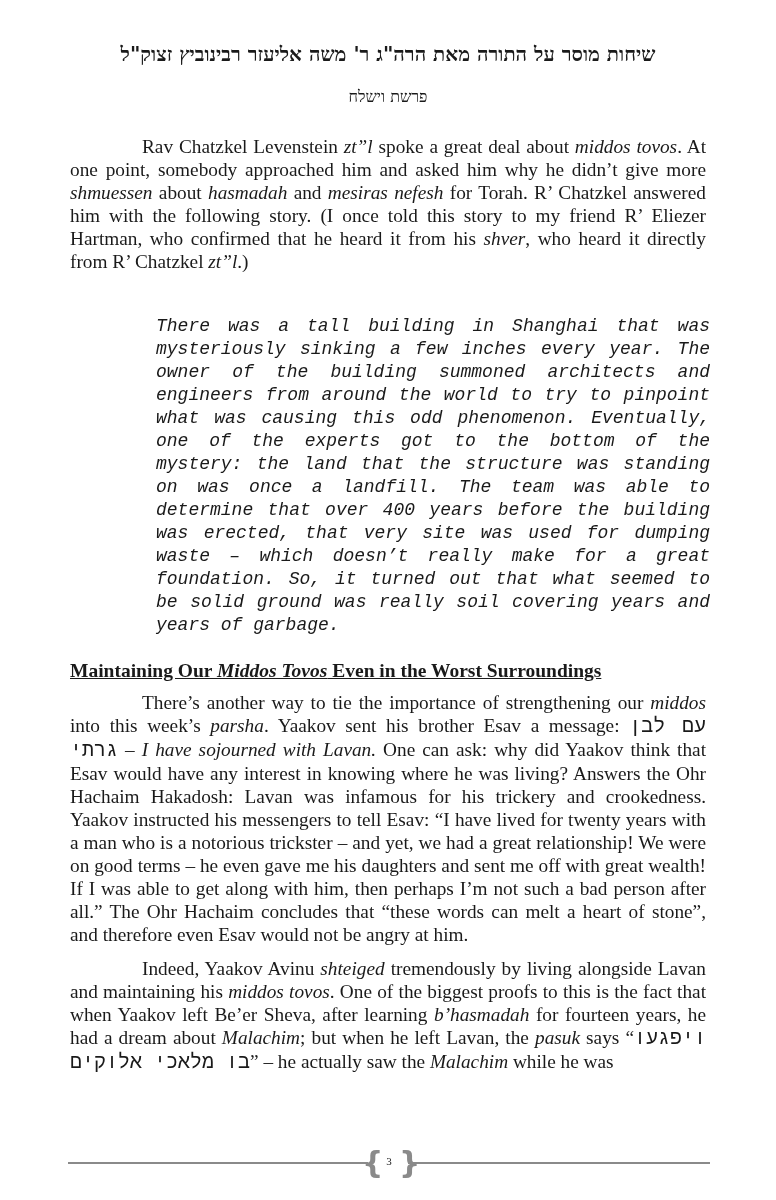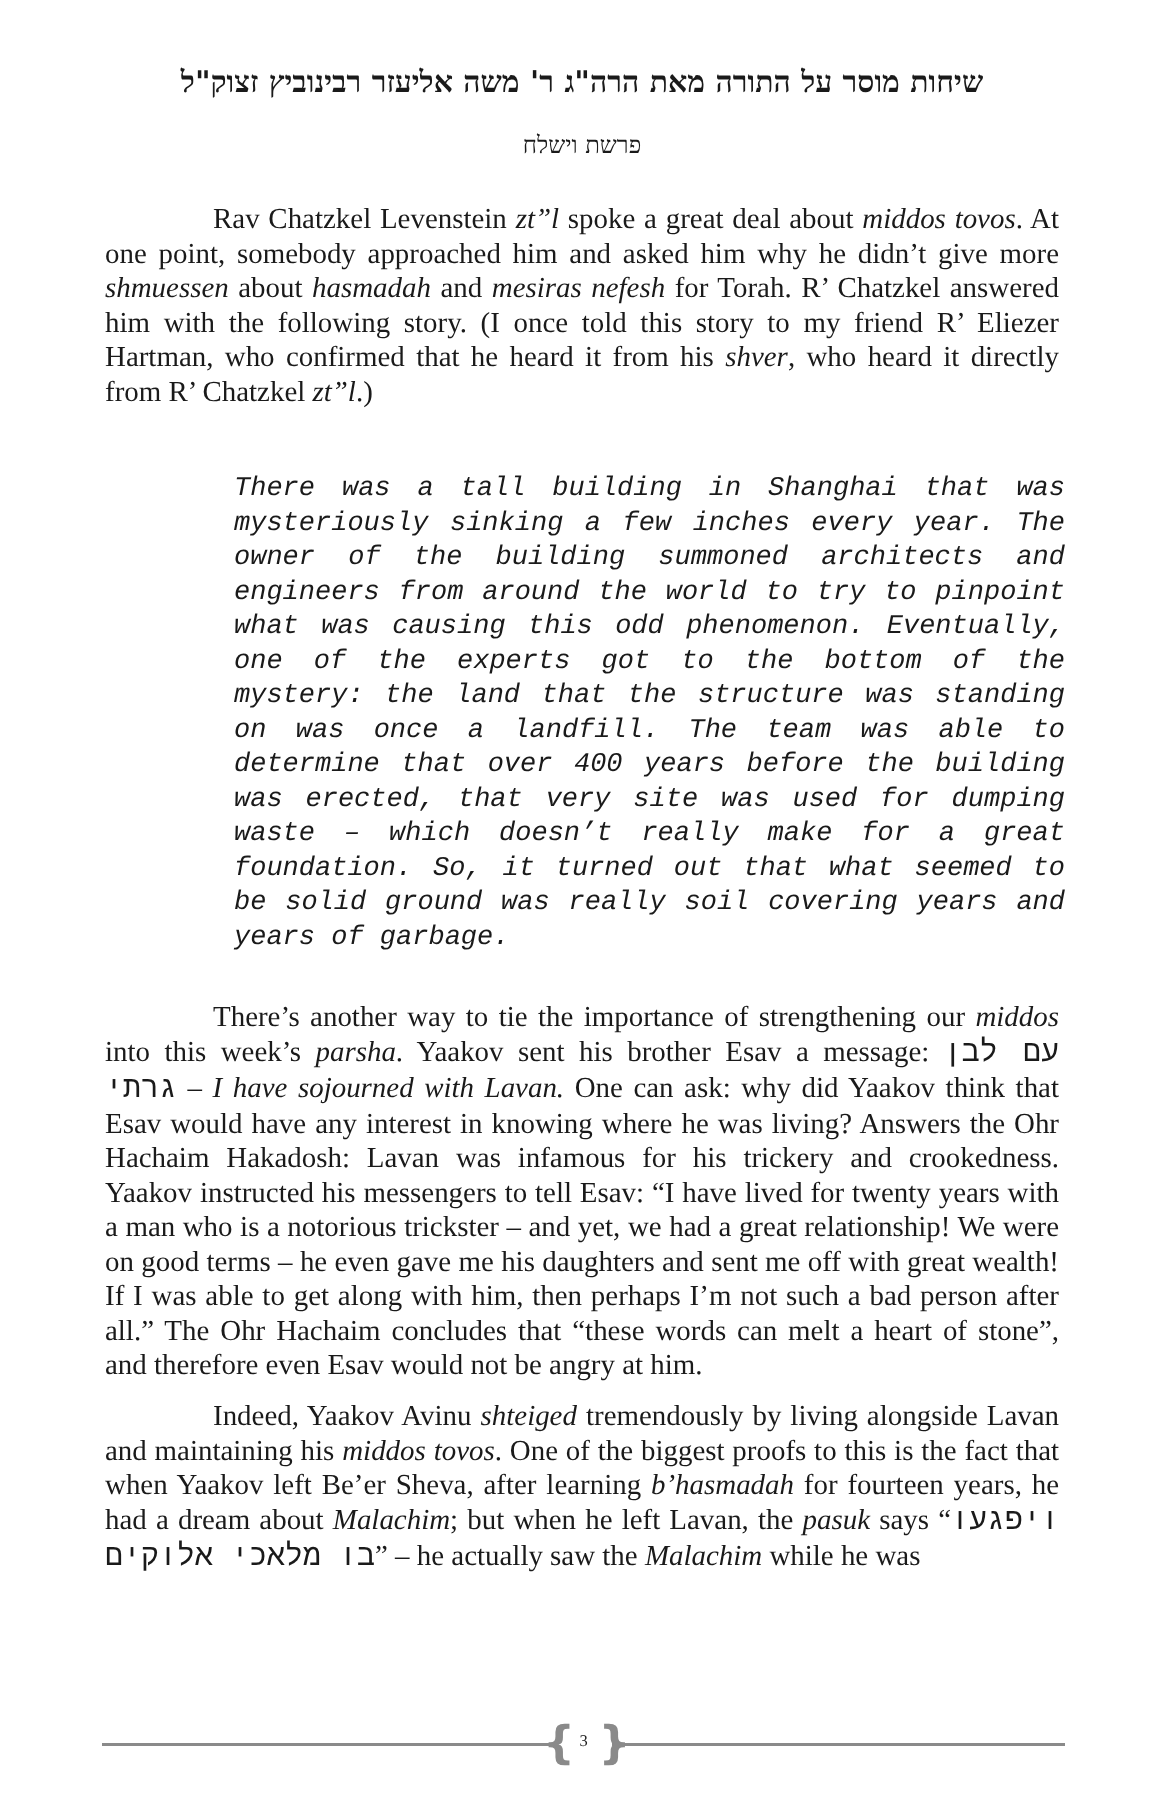--- a/index.html
+++ b/index.html
@@ -54,20 +54,21 @@
   <div class="heb-sub">פרשת וישלח</div>
 
   <div class="body-text" style="top:129px;">
     <p class="indent" style="margin-top:6px;"><span>Rav Chatzkel Levenstein </span><i>zt”l</i><span> spoke a great deal about </span><i>middos tovos</i><span>. At one point, somebody approached him and asked him why he didn’t give more </span><i>shmuessen</i><span> about </span><i>hasmadah</i><span> and </span><i>mesiras nefesh</i><span> for Torah. R’ Chatzkel answered him with the following story. (I once told this story to my friend R’ Eliezer Hartman, who confirmed that he heard it from his </span><i>shver</i><span>, who heard it directly from R’ Chatzkel </span><i>zt”l</i><span>.)</span></p>
   </div>
 
   <div class="quote" style="top:315px;">There was a tall building in Shanghai that was mysteriously sinking a few inches every year. The owner of the building summoned architects and engineers from around the world to try to pinpoint what was causing this odd phenomenon. Eventually, one of the experts got to the bottom of the mystery: the land that the structure was standing on was once a landfill. The team was able to determine that over 400 years before the building was erected, that very site was used for dumping waste – which doesn’t really make for a great foundation. So, it turned out that what seemed to be solid ground was really soil covering years and years of garbage.</div>
 
 
   <div class="body-text" style="top:659px;">
+    <p class="heading"><span>Maintaining Our </span><i>Middos Tovos</i><span> Even in the Worst Surroundings</span></p>
     <p class="indent" style="margin-top:8px;"><span>There’s another way to tie the importance of strengthening our </span><i>middos</i><span> into this week’s </span><i>parsha</i><span>. Yaakov sent his brother Esav a message: </span><span class="heb-inline" dir="rtl">עם לבן גרתי</span><span> – </span><i>I have sojourned with Lavan.</i><span> One can ask: why did Yaakov think that Esav would have any interest in knowing where he was living? Answers the Ohr Hachaim Hakadosh: Lavan was infamous for his trickery and crookedness. Yaakov instructed his messengers to tell Esav: “I have lived for twenty years with a man who is a notorious trickster – and yet, we had a great relationship! We were on good terms – he even gave me his daughters and sent me off with great wealth! If I was able to get along with him, then perhaps I’m not such a bad person after all.” The Ohr Hachaim concludes that “these words can melt a heart of stone”, and therefore even Esav would not be angry at him.</span></p>
     <p class="indent" style="margin-top:11px;"><span>Indeed, Yaakov Avinu </span><i>shteiged</i><span> tremendously by living alongside Lavan and maintaining his </span><i>middos tovos</i><span>. One of the biggest proofs to this is the fact that when Yaakov left Be’er Sheva, after learning </span><i>b’hasmadah</i><span> for fourteen years, he had a dream about </span><i>Malachim</i><span>; but when he left Lavan, the </span><i>pasuk</i><span> says “</span><span class="heb-inline" dir="rtl">ויפגעו בו מלאכי אלוקים</span><span>” – he actually saw the </span><i>Malachim</i><span> while he was</span></p>
   </div>
 
   <div class="footer-line" style="left:68px; width:300px;"></div>
   <div class="footer-line" style="left:408px; width:302px;"></div>
   <div class="bracket" style="left:362px;">{</div>
   <div class="bracket" style="left:399px;">}</div>
   <div class="page-num">3</div>
 

